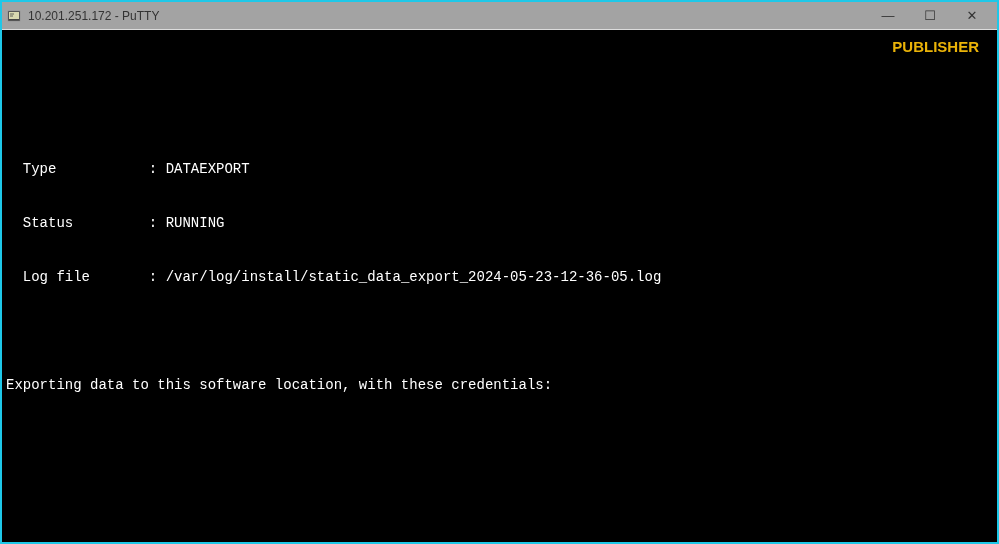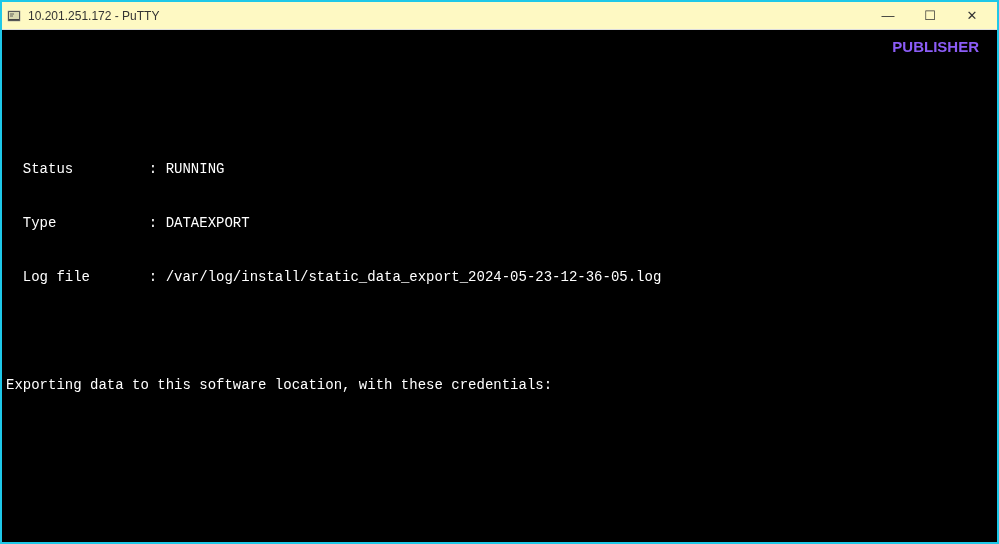--- a/index.html
+++ b/index.html
@@ -16,21 +16,21 @@
     }
     .window {
       background: white;
       border: 2px solid #1ec8e8;
       width: 100%;
       height: 100%;
       display: flex;
       flex-direction: column;
     }
     .titlebar {
-      background: #fef9c3;
+      background: #a3a3a3;
       height: 28px;
       display: flex;
       align-items: center;
       padding: 0 4px;
       border-bottom: 1px solid #ddd;
     }
     .titlebar-icon {
       width: 16px;
       height: 16px;
       margin-right: 6px;
@@ -65,21 +65,21 @@
       line-height: 18px;
       padding: 4px;
       position: relative;
       overflow: hidden;
       white-space: pre;
     }
     .publisher-label {
       position: absolute;
       top: 8px;
       right: 18px;
-      color: #8b5cf6;
+      color: #eab308;
       font-weight: bold;
       font-family: Arial, sans-serif;
       font-size: 15px;
     }
     .line {
       white-space: pre;
     }
   </style>
 </head>
 <body>
@@ -99,22 +99,22 @@
       <div class="window-control">—</div>
       <div class="window-control">☐</div>
       <div class="window-control close">✕</div>
     </div>
   </div>
 
   <div class="terminal">
     <div class="publisher-label">PUBLISHER</div>
 
     <div class="line">&nbsp;</div>
+    <div class="line"><span>  Type           : </span><span>DATAEXPORT</span></div>
     <div class="line"><span>  Status         : </span><span>RUNNING</span></div>
-    <div class="line"><span>  Type           : </span><span>DATAEXPORT</span></div>
     <div class="line"><span>  Log file       : </span><span>/var/log/install/static_data_export_2024-05-23-12-36-05.log</span></div>
     <div class="line">&nbsp;</div>
     <div class="line">Exporting data to this software location, with these credentials:</div>
     
     
     
     
     
     
     

